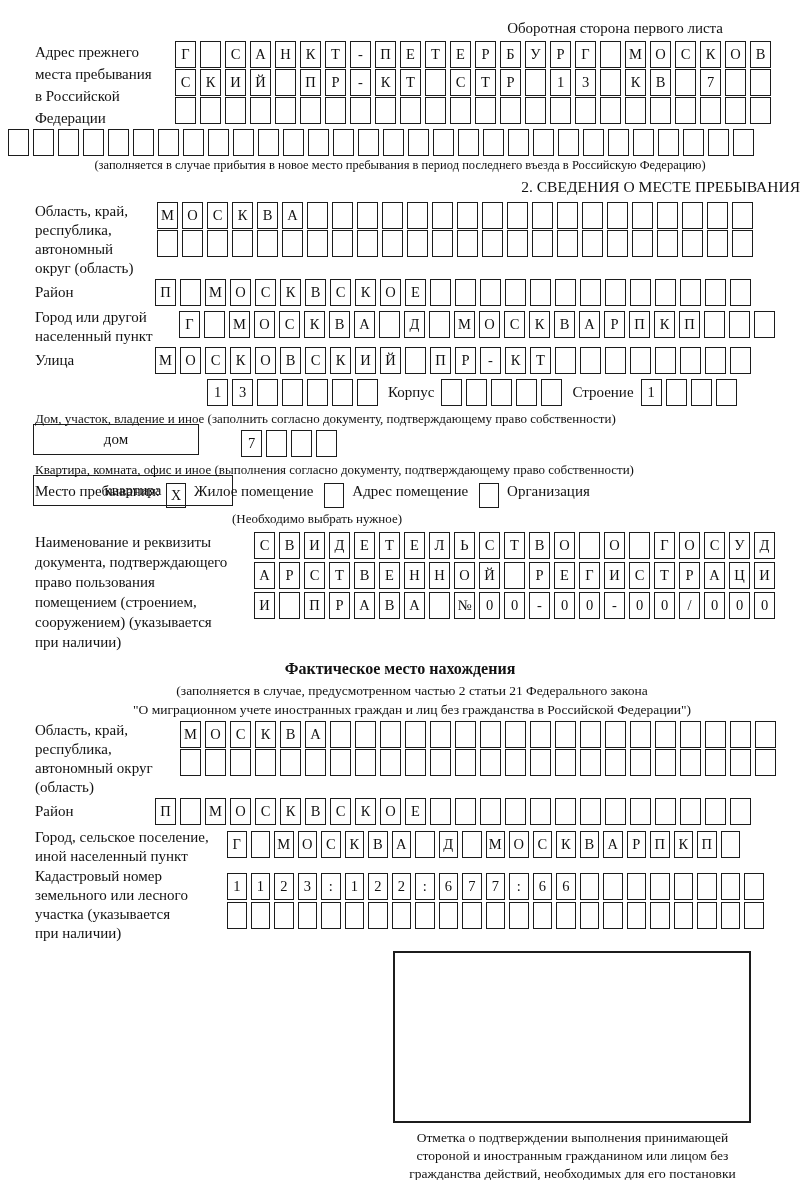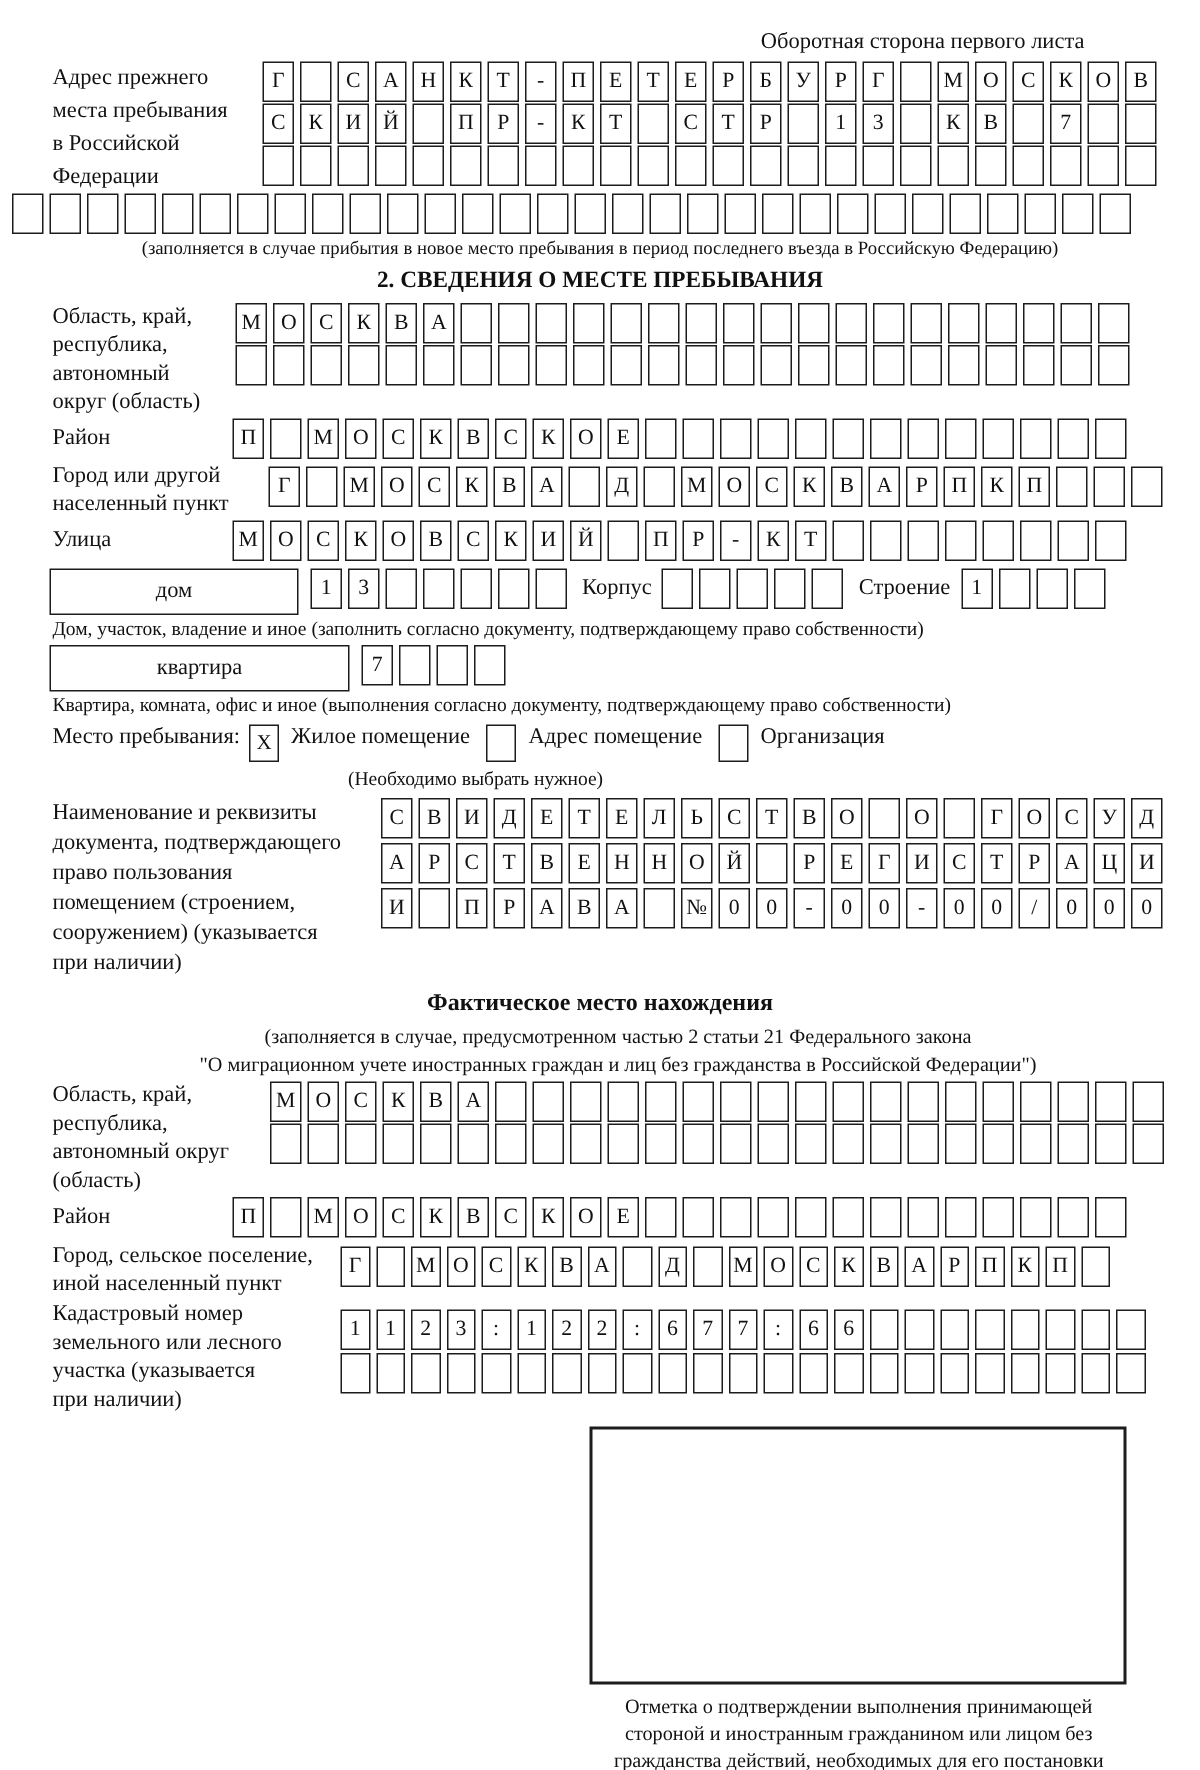--- a/index.html
+++ b/index.html
@@ -4,21 +4,21 @@
 <style>
   html,body{margin:0;padding:0;background:#fff;}
   body{
     width:800px;height:1180px;overflow:hidden;position:relative;
     font-family:"Liberation Serif","DejaVu Serif",serif;
     color:#111;
   }
   .note{margin:20px 77px 0 0;text-align:right;font-size:15px;}
   .caption{font-size:12.5px;line-height:15px;}
   .center{text-align:center;}
-  .h2{font-weight:bold;font-size:15.5px;text-align:center;margin-top:5px;}
+  .h2{font-weight:normal;font-size:15.5px;text-align:right;margin-top:5px;}
   .h3{font-weight:bold;font-size:16px;text-align:center;margin-top:8px;}
 
   .f{display:flex;align-items:flex-start;margin-left:35px;}
   .flabel{font-size:15px;line-height:19px;flex:none;}
   .w140{width:140px;} .w120{width:120px;} .w122{width:122px;}
   .w144{width:144px;} .w145{width:145px;} .w192{width:192px;} .w219{width:219px;}
 
   .rows{display:flex;flex-direction:column;}
   .cellrow{display:flex;gap:4px;height:27px;margin-bottom:1px;flex:none;}
   .cell{
@@ -31,21 +31,21 @@
   .std .cell{width:21px;}
   .tight .cell{width:19.5px;}
   .mt2{margin-top:2px;} .mt4{margin-top:4px;} .mt6{margin-top:6px;}
 
   .overflow{margin-left:8px;}
   .s1 .cellrow{margin-bottom:1px;}
 
   .houserow{display:flex;align-items:flex-start;margin-left:33px;height:29px;}
   .bigbox{
     box-sizing:border-box;border:1.5px solid #1c1c1c;height:31px;
-    display:flex;align-items:center;justify-content:center;font-size:15px;flex:none;
+    display:flex;align-items:center;justify-content:center;font-size:15px;flex:none;margin-top:45px;
   }
   .bb163{width:166px;margin-right:8px;}
   .bb198{width:200px;margin-right:8px;}
   .inlabel{font-size:15px;line-height:27px;margin:0 7px 0 10px;flex:none;}
 
   .stayrow{display:flex;align-items:flex-start;margin-left:35px;height:26px;font-size:15px;}
   .checkbox{
     box-sizing:border-box;width:20px;height:25px;border:1.5px solid #1c1c1c;
     display:flex;align-items:center;justify-content:center;font-size:14px;flex:none;
   }

